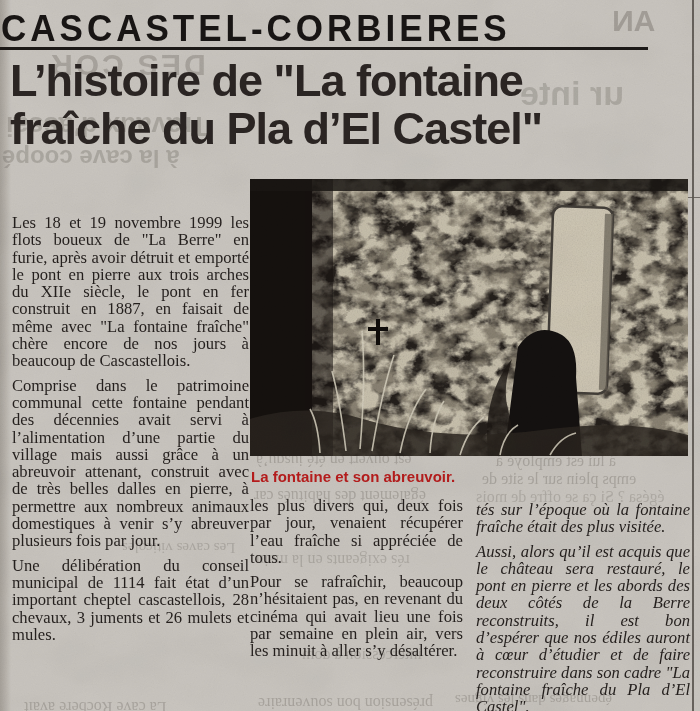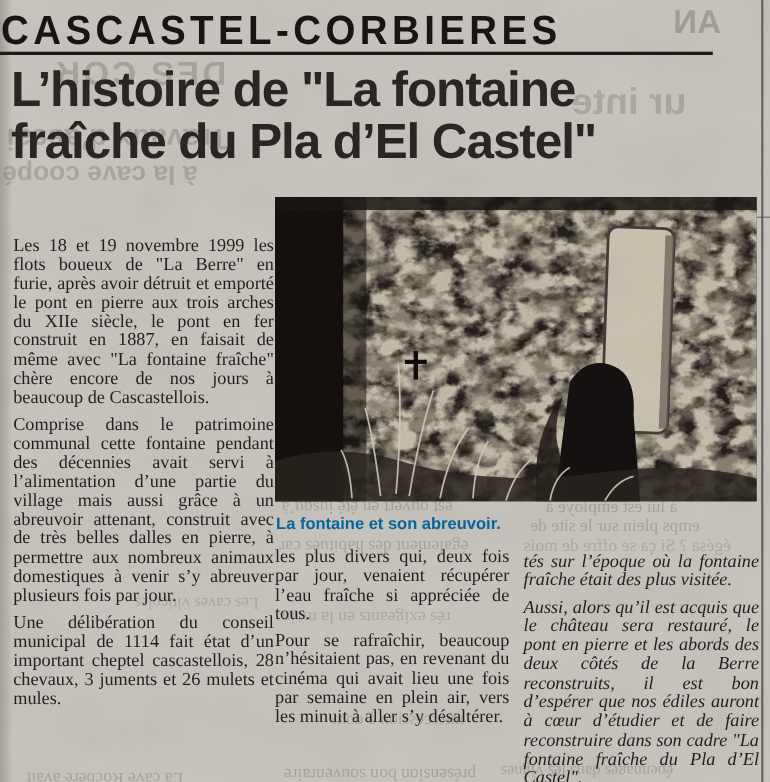--- a/index.html
+++ b/index.html
@@ -57,21 +57,21 @@
 
   
   .photo {
     position:absolute; left:250px; top:179px; width:438px; height:277px;
     margin:0; z-index:3;
   }
   .photo svg { display:block; }
   .caption {
     position:absolute; left:251px; top:468px; z-index:4;
     font-family:"Liberation Sans", sans-serif; font-weight:700;
-    font-size:15px; color:#0369a1; white-space:nowrap;
+    font-size:15px; color:#b91c1c; white-space:nowrap;
   }
 
   
   .ghost {
     position:absolute; z-index:1; color:#6e6861; opacity:.34;
     filter:blur(.6px); white-space:nowrap;
     font-family:"Liberation Serif", serif;
   }
   .ghost.sansb { font-family:"Liberation Sans", sans-serif; font-weight:700; }
   .flipx  { transform:scaleX(-1); }

